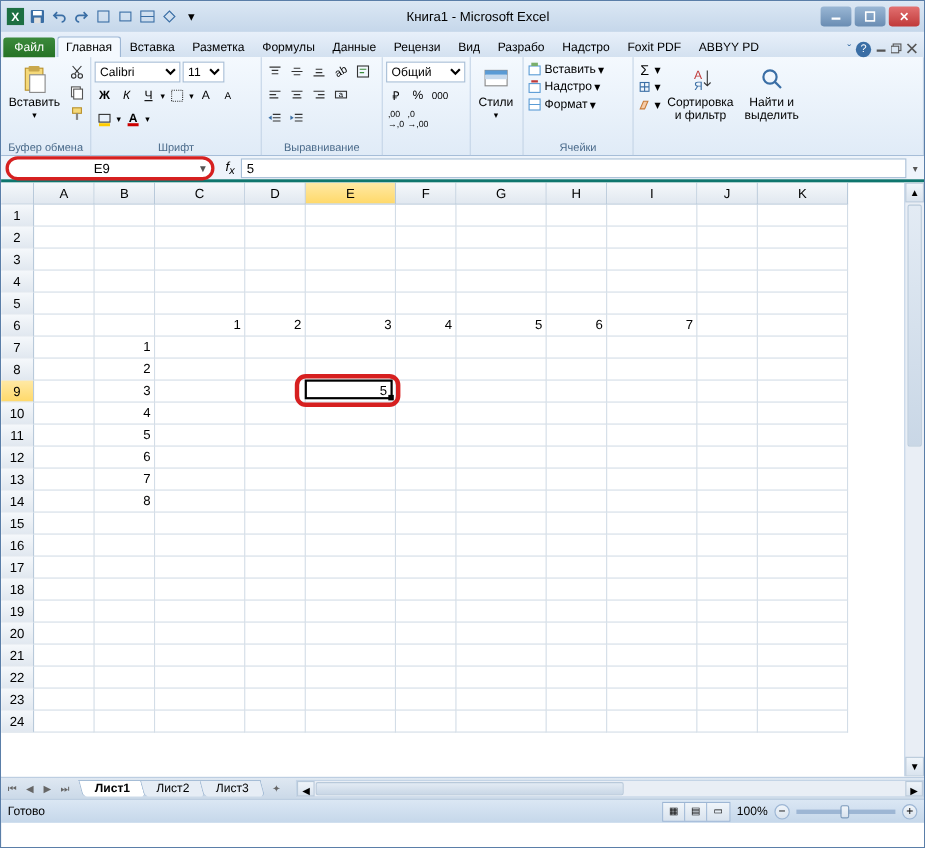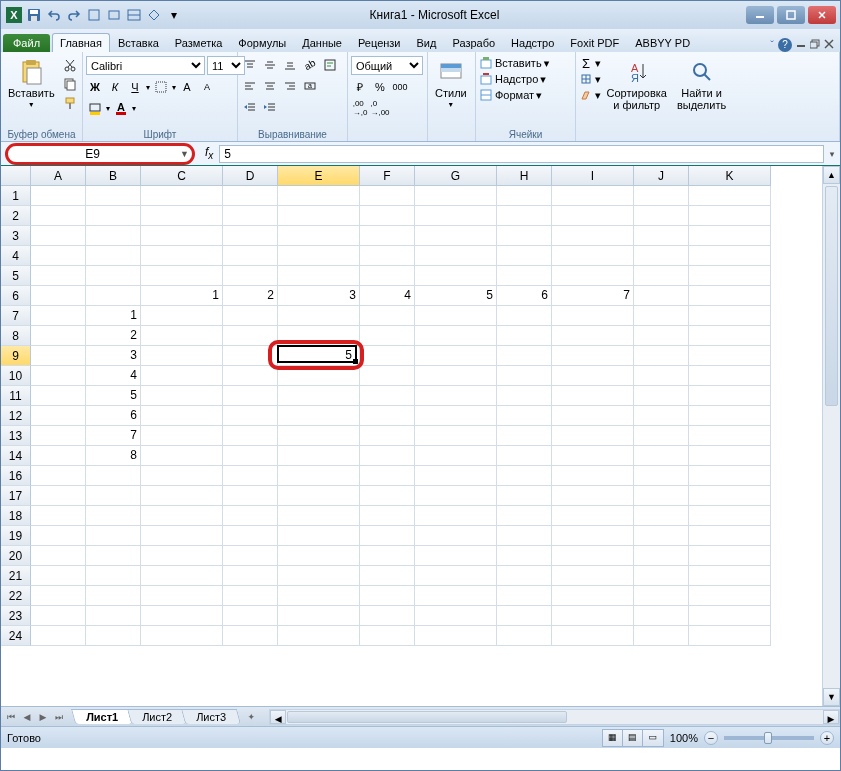--- a/index.html
+++ b/index.html
@@ -22,21 +22,21 @@
 .ribbon-body { height: 90px; background: linear-gradient(#f4f9fe,#e0ebf7); border-bottom: 1px solid #9db6d4; display: flex; font-size: 11px; }
 .rgroup { border-right: 1px solid #c4d4e6; display: flex; flex-direction: column; justify-content: space-between; padding: 2px 3px 0 3px; }
 .rgroup-label { text-align: center; font-size: 10px; color: #4a6a8a; padding: 1px 0; white-space: nowrap; }
 .rgroup-body { flex: 1; display: flex; align-items: flex-start; gap: 2px; padding-top: 2px; }
 .bigbtn { display: flex; flex-direction: column; align-items: center; gap: 1px; padding: 2px 4px; text-align: center; }
 .bigbtn-icon { width: 28px; height: 28px; }
 .smallcol { display: flex; flex-direction: column; gap: 1px; }
 .smallrow { display: flex; gap: 2px; align-items: center; }
 .rib-btn { width: 18px; height: 18px; display: flex; align-items: center; justify-content: center; border-radius: 2px; }
 .rib-select { height: 19px; font-size: 11px; border: 1px solid #a6bdd6; background: #fff; }
-.formulabar { height: 24px; border-bottom: 1px solid #0f766e; display: flex; align-items: center; background: #eef4fb; }
+.formulabar { height: 24px; border-bottom: 3px solid #0f766e; display: flex; align-items: center; background: #eef4fb; }
 .namebox-wrap { width: 190px; height: 22px; border: 3px solid #d62020; border-radius: 14px; margin: 0 4px; display: flex; align-items: center; background: #fff; overflow: hidden; }
 .namebox { flex: 1; border: none; outline: none; text-align: center; font-size: 12px; background: transparent; }
 .namebox-drop { width: 15px; color: #555; font-size: 9px; text-align: center; }
 .fbar-icons { display: flex; gap: 2px; padding: 0 6px; }
 .fx { font-style: italic; font-size: 12px; }
 .fbar-input { flex: 1; height: 18px; border: 1px solid #a6bdd6; font-size: 12px; padding: 0 4px; background: #fff; }
 .fbar-expand { width: 16px; text-align: center; color: #555; font-size: 9px; }
 .sheet-area { height: 540px; display: flex; background: #fff; overflow: hidden; position: relative; }
 .corner-hdr { width: 30px; height: 20px; background: linear-gradient(#f5f8fb,#e1e8f0); border-right: 1px solid #b8c9da; border-bottom: 1px solid #b8c9da; }
 .col-hdr { height: 20px; background: linear-gradient(#f5f8fb,#e1e8f0); border-right: 1px solid #b8c9da; border-bottom: 1px solid #b8c9da; text-align: center; font-size: 12px; line-height: 20px; }
@@ -206,21 +206,21 @@
             </svg>
           </span>
       </div>
     </div>
     <div class="rgroup-label">Буфер обмена</div>
   </div>
 
   <div class="rgroup" style="width:155px;">
     <div class="rgroup-body" style="flex-direction:column;gap:3px;">
       <div class="smallrow">
-        <select class="rib-select" style="width:119px;"><option>Calibri</option></select>
+        <select class="rib-select" style="width:78px;"><option>Calibri</option></select>
         <select class="rib-select" style="width:38px;"><option>11</option></select>
       </div>
       <div class="smallrow">
         <span class="rib-btn" style="font-weight:bold;">Ж</span>
         <span class="rib-btn" style="font-style:italic;">К</span>
         <span class="rib-btn" style="text-decoration:underline;">Ч</span>
         <span style="font-size:8px;">▾</span>
         <span class="rib-btn">
             <svg width="14" height="14">
               <rect x="2" y="2" width="10" height="10" fill="none" stroke="#333" stroke-dasharray="1,1"></rect>
@@ -645,20 +645,34 @@
           <div class="cell" style="width: 55px;"></div>
           <div class="cell" style="width: 82px;"></div>
           <div class="cell" style="width: 55px;"></div>
           <div class="cell" style="width: 82px;"></div>
           <div class="cell" style="width: 55px;"></div>
           <div class="cell" style="width: 82px;"></div>
           <div class="cell" style="width: 55px;"></div>
           <div class="cell" style="width: 82px;"></div>
         </div>
         <div class="grid-row">
+          <div class="row-hdr">15</div>
+          <div class="cell" style="width: 55px;"></div>
+          <div class="cell" style="width: 55px;"></div>
+          <div class="cell" style="width: 82px;"></div>
+          <div class="cell" style="width: 55px;"></div>
+          <div class="cell" style="width: 82px;"></div>
+          <div class="cell" style="width: 55px;"></div>
+          <div class="cell" style="width: 82px;"></div>
+          <div class="cell" style="width: 55px;"></div>
+          <div class="cell" style="width: 82px;"></div>
+          <div class="cell" style="width: 55px;"></div>
+          <div class="cell" style="width: 82px;"></div>
+        </div>
+        <div class="grid-row">
           <div class="row-hdr">16</div>
           <div class="cell" style="width: 55px;"></div>
           <div class="cell" style="width: 55px;"></div>
           <div class="cell" style="width: 82px;"></div>
           <div class="cell" style="width: 55px;"></div>
           <div class="cell" style="width: 82px;"></div>
           <div class="cell" style="width: 55px;"></div>
           <div class="cell" style="width: 82px;"></div>
           <div class="cell" style="width: 55px;"></div>
           <div class="cell" style="width: 82px;"></div>

